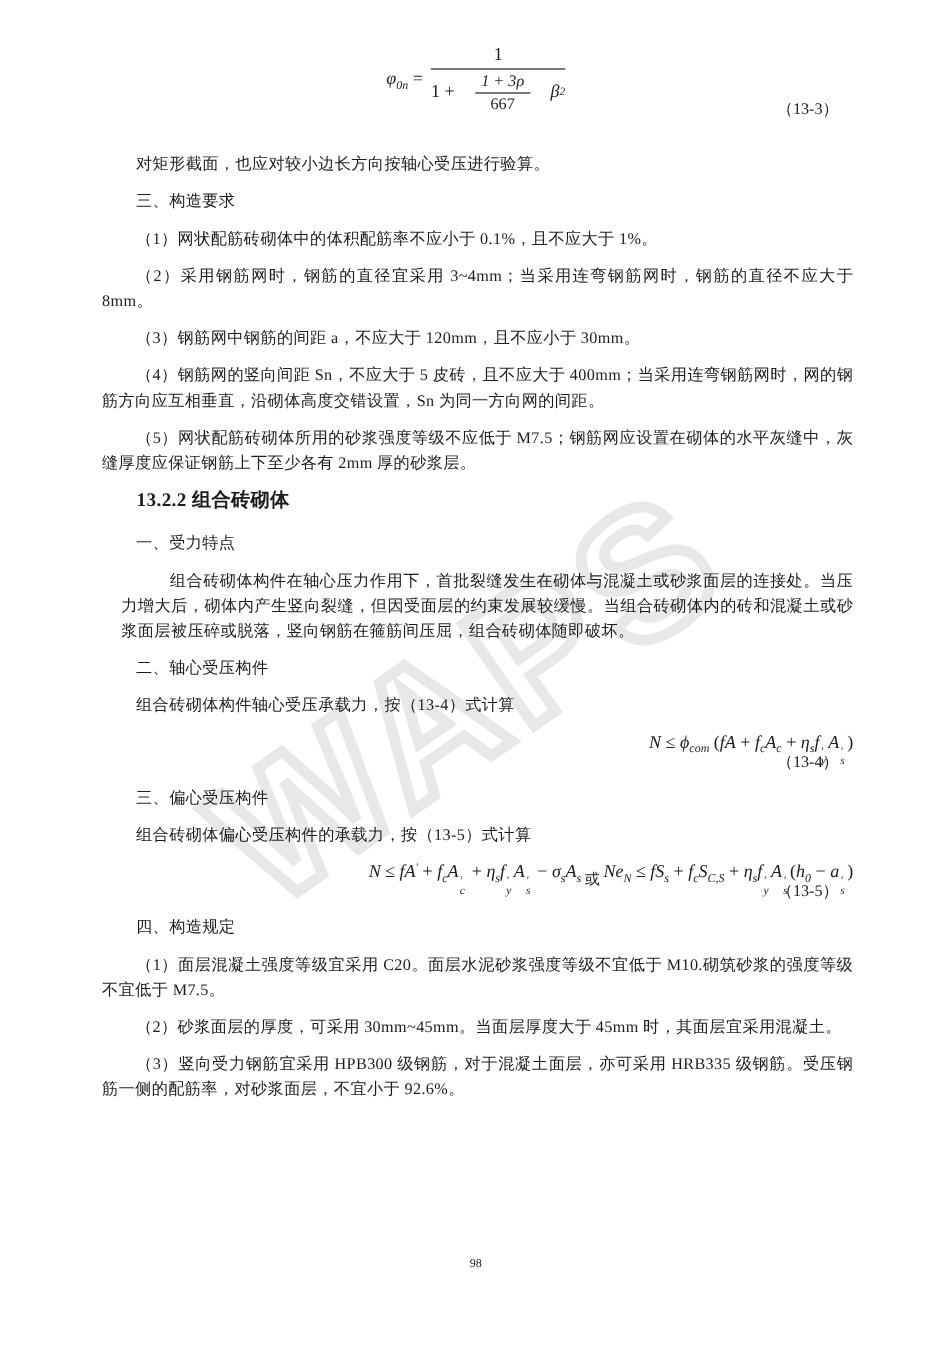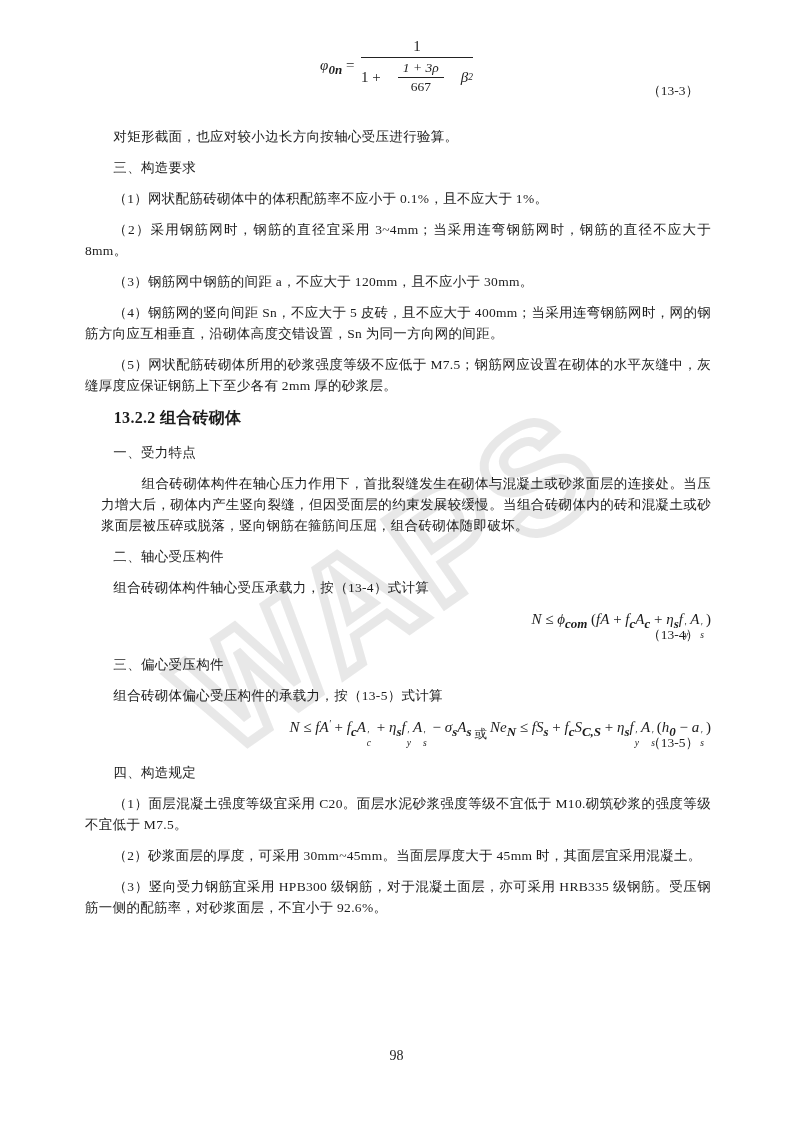--- a/index.html
+++ b/index.html
@@ -35,42 +35,42 @@
     display:flex;align-items:center;justify-content:flex-end;
     font-size:15px;
   }
   .eq-label{
     position:absolute;right:12px;bottom:-2px;
     font-size:13.5px;font-style:normal;
   }
   .eq-body{white-space:nowrap;}
   .m-i{font-style:italic;}
   .m-n{font-style:normal;}
-  .m-sub{font-style:italic;font-size:13px;vertical-align:-4px;letter-spacing:0;font-weight:bold;}
+  .m-sub{font-style:italic;font-size:10px;vertical-align:-4px;letter-spacing:0;}
   .m-sup{font-style:italic;font-size:9.5px;vertical-align:5px;letter-spacing:0;}
   .m-or{font-style:normal;font-size:12.5px;vertical-align:-6px;padding:0 3px;}
   .mss{
     display:inline-flex;flex-direction:column;align-items:flex-start;
     font-size:9.5px;line-height:8px;vertical-align:-6px;
     font-style:italic;margin:0 2px 0 1px;
   }
   
   .eq3-row{position:relative;margin:26px 0 20px 0;min-height:80px;
     display:flex;align-items:center;justify-content:center;font-size:15px;}
   .eq3-row .eq-label{bottom:6px;}
   .frac{display:inline-flex;flex-direction:column;text-align:center;
     vertical-align:middle;margin:0 3px;}
   .frac-num{padding:0 10px 2px 10px;border-bottom:1.3px solid #222;}
   .frac-den{padding-top:2px;display:flex;align-items:center;justify-content:center;}
   .frac.inner{font-size:13.5px;margin:0 17px;}
   .frac.inner .frac-num{padding:0 5px 1px 5px;}
   .frac.inner .frac-den{padding-top:1px;}
   .page-number{
     position:absolute;left:0;width:793px;top:1048px;text-align:center;
-    font-size:14px;z-index:1;
+    font-size:10px;z-index:1;
   }
 </style>
 </head>
 <body>
 
 <div class="watermark">WAPS</div>
 
 <div class="content">
 
   <div class="eq3-row">

